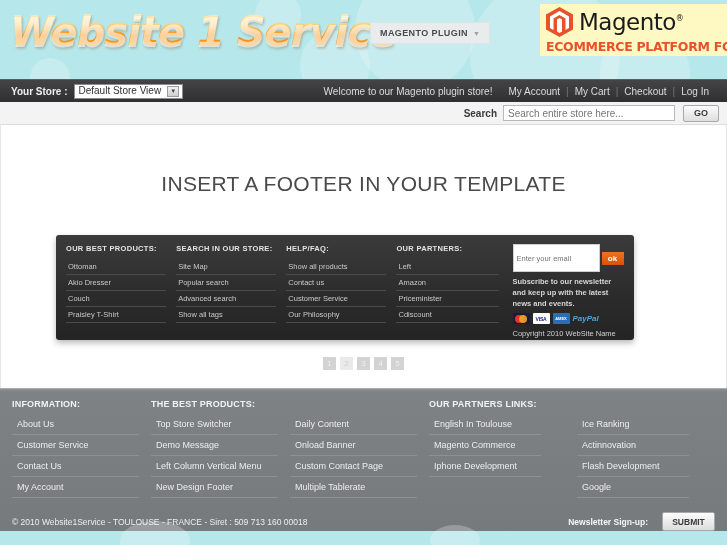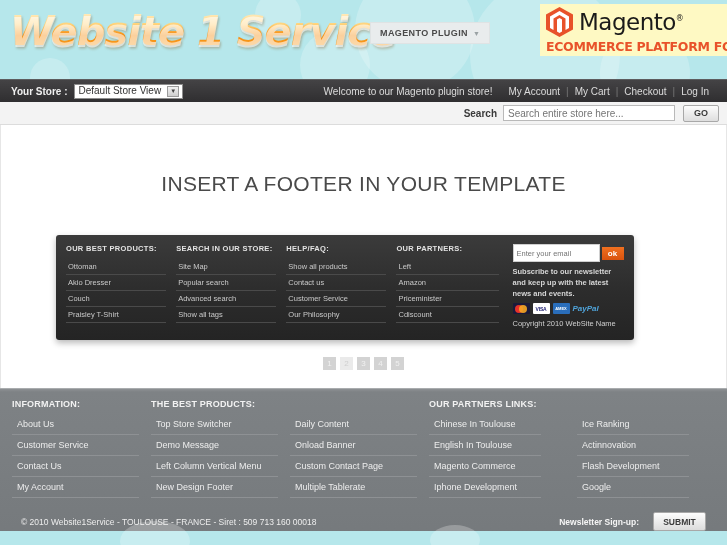--- a/index.html
+++ b/index.html
@@ -151,21 +151,21 @@
   }
   .pv-item {
     font-size:7.5px; color:#c9c9c9;
     border-bottom:1px solid #4a4a4a;
     padding:3px 0 3px 2px;
     white-space:nowrap; cursor:pointer;
   }
   .pv-news { width:122px; padding-left:4px; }
   .pv-news-row { display:flex; align-items:center; }
   .pv-email {
-    width:87px; height:18px; background:#fff;
+    width:87px; height:28px; background:#fff;
     border:1px solid #cfcfcf; font-size:7.5px; color:#555;
     padding:0 3px; font-family:"Liberation Sans", sans-serif;
   }
   .pv-ok {
     width:22px; height:13px; margin-left:2px;
     background:linear-gradient(#f07020,#d9520d);
     color:#fff; font-size:8px; font-weight:bold;
     display:flex; align-items:center; justify-content:center;
     cursor:pointer;
   }
@@ -212,21 +212,21 @@
   .f-head.blank { visibility:hidden; }
   .f-item {
     font-size:9px; color:#ededed;
     border-bottom:1px solid #8e9194;
     padding:5px 0 5px 5px;
     white-space:nowrap; cursor:pointer;
   }
   .foot-bottom {
     position:absolute; left:0; right:0; bottom:14px;
     display:flex; align-items:center;
-    padding:0 21px;
+    padding:0 12px;
   }
   .copyright { font-size:8.5px; color:#ededed; white-space:nowrap; }
   .newsletter { margin-left:auto; display:flex; align-items:center; }
   .nl-label { font-size:8.5px; font-weight:bold; color:#f5f5f5; margin-right:7px; white-space:nowrap; }
   .nl-input {
     width:120px; height:17px; background:#fff; border:1px solid #cfcfcf;
     font-size:9px; color:#555; padding:0 4px;
     font-family:"Liberation Sans", sans-serif;
   }
   .nl-submit {
@@ -384,21 +384,20 @@
         <div class="f-head blank">&nbsp;</div>
         <div class="f-item">Daily Content</div>
         <div class="f-item">Onload Banner</div>
         <div class="f-item">Custom Contact Page</div>
         <div class="f-item">Multiple Tablerate</div>
       </div>
 
       <div class="f-col partners-wide">
         <div class="sub">
           <div class="f-head">OUR PARTNERS LINKS:</div>
-          <div class="f-item">Chinese In Toulouse</div>
           <div class="f-item">English In Toulouse</div>
           <div class="f-item">Magento Commerce</div>
           <div class="f-item">Iphone Development</div>
         </div>
         <div class="sub">
           <div class="f-head blank">&nbsp;</div>
           <div class="f-item">Ice Ranking</div>
           <div class="f-item">Actinnovation</div>
           <div class="f-item">Flash Development</div>
           <div class="f-item">Google</div>

